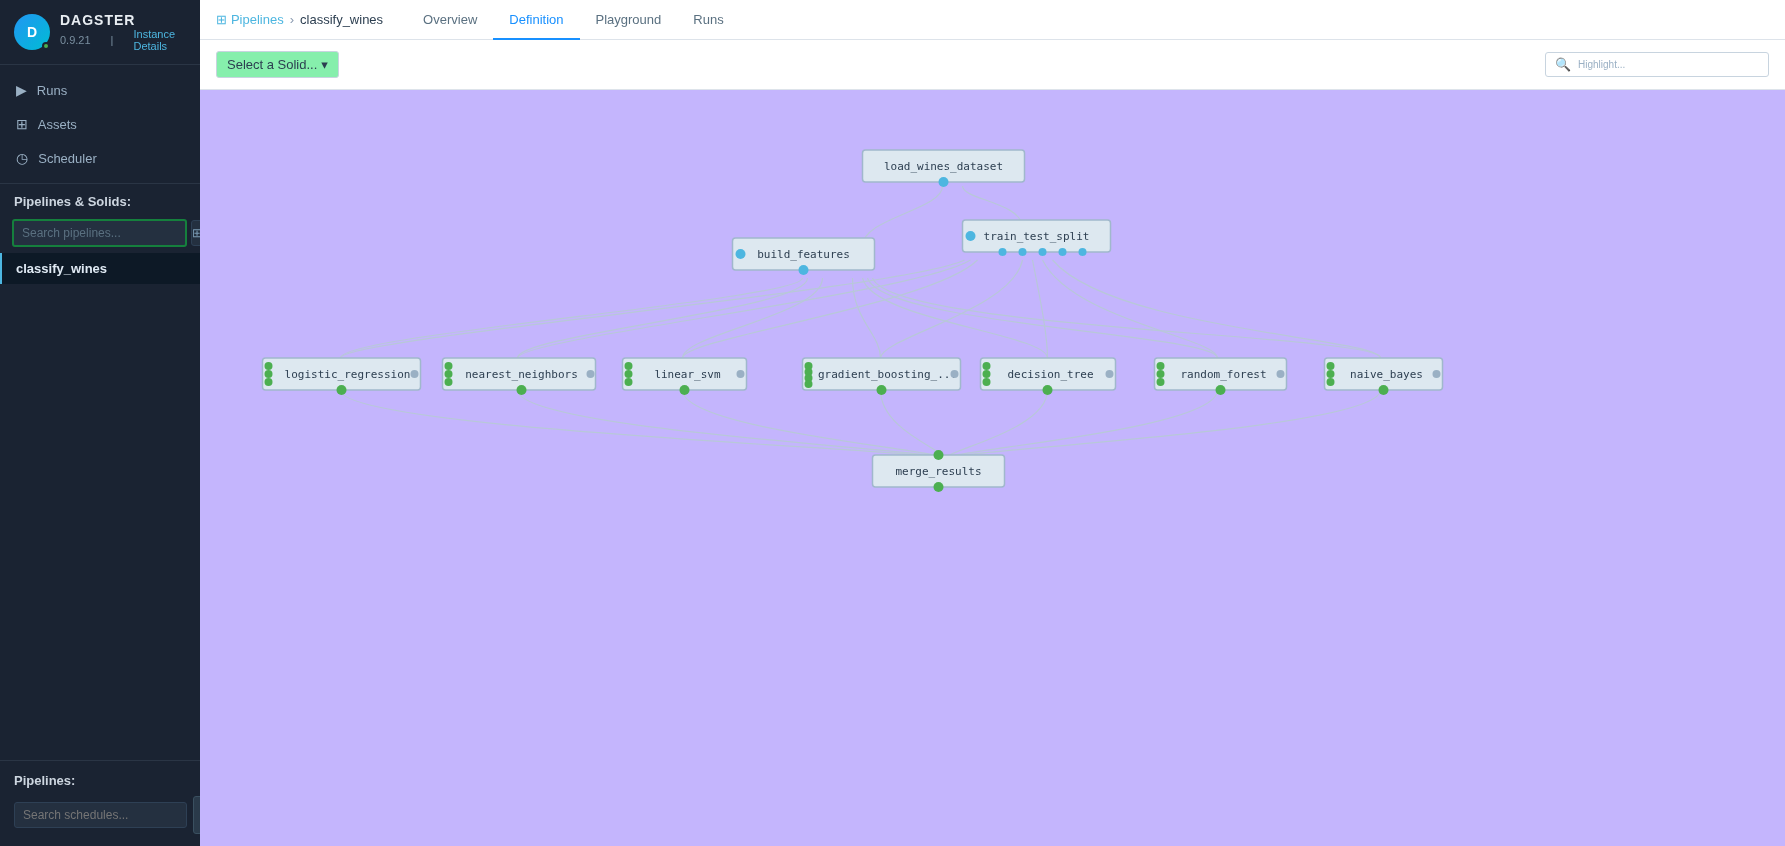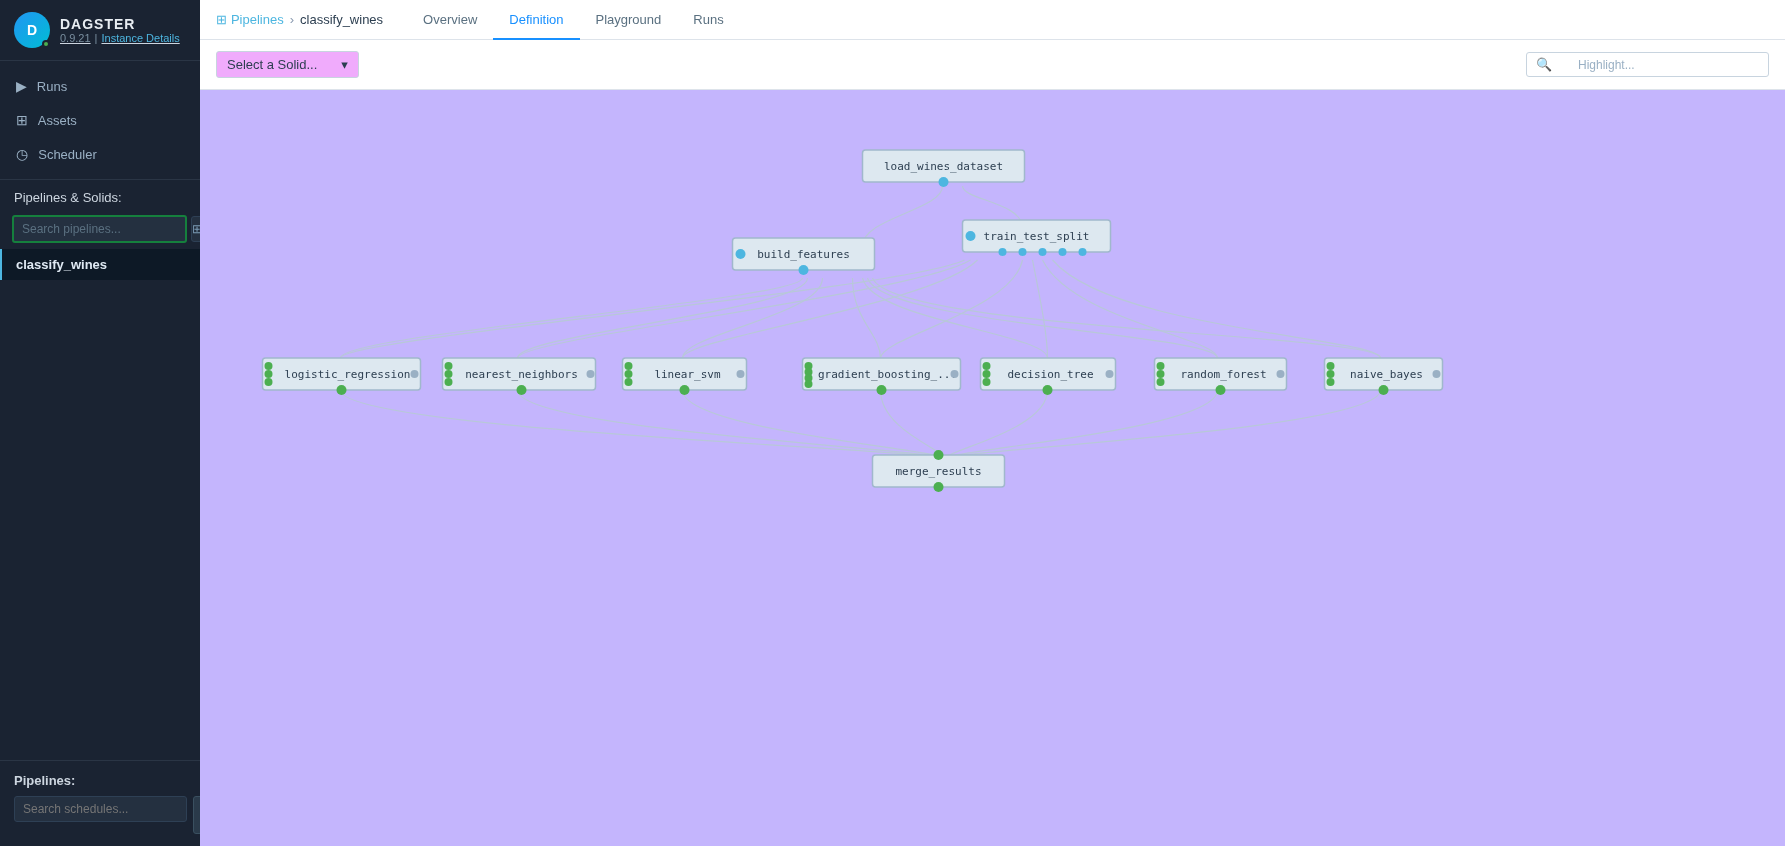--- a/index.html
+++ b/index.html
@@ -48,21 +48,21 @@
       display: flex; align-items: center; padding: 9px 16px; cursor: pointer;
       font-size: 13px; color: #9ab0c4;
     }
     .sidebar-nav-icon { margin-right: 10px; font-size: 14px; }
 
     .sidebar-section { padding: 10px 14px 4px; }
     .sidebar-section-label { font-size: 10px; color: #5a7080; text-transform: uppercase; letter-spacing: 1px; font-weight: 600; }
     .sidebar-repo-name { font-size: 11px; color: #7a9ab4; margin-top: 2px; }
     .sidebar-repo-row { display: flex; align-items: center; justify-content: space-between; }
 
-    .sidebar-heading { font-size: 13px; font-weight: 400; color: #cdd6e0; padding: 10px 14px 4px; }
+    .sidebar-heading { font-size: 13px; font-weight: 700; color: #cdd6e0; padding: 10px 14px 4px; }
 
     .search-row { display: flex; align-items: center; padding: 6px 12px; gap: 4px; }
     .search-input {
       flex: 1; background: #243040; border: 2px solid #15803d; border-radius: 3px;
       color: #9ab0c4; font-size: 12px; padding: 5px 8px; outline: none;
     }
     .search-input::placeholder { color: #5a7080; }
     .icon-btn {
       width: 26px; height: 26px; background: #243040; border: 1px solid #2e4055;
       border-radius: 3px; display: flex; align-items: center; justify-content: center;
@@ -70,21 +70,21 @@
     }
 
     .pipeline-item {
       padding: 8px 14px; font-size: 13px; font-weight: 600; color: #e0eaf4;
       background: #0d1926; cursor: pointer; border-left: 2px solid transparent;
     }
     .pipeline-item.active { border-left-color: #4db6e0; }
 
     .sidebar-bottom { margin-top: auto; border-top: 1px solid #2a3545; padding: 12px 14px; }
     .sidebar-schedules-label { font-size: 13px; font-weight: 600; color: #cdd6e0; margin-bottom: 8px; }
-    .schedules-row { display: flex; align-items: flex-start; gap: 6px; }
+    .schedules-row { display: flex; align-items: center; gap: 6px; }
     .schedule-search {
       flex: 1; background: #243040; border: 1px solid #2e4055; border-radius: 3px;
       color: #9ab0c4; font-size: 12px; padding: 5px 8px; outline: none;
     }
     .view-all-btn {
       display: flex; align-items: center; gap: 4px; background: #2a3a4a; border: 1px solid #3a5060;
       border-radius: 3px; color: #9ab0c4; font-size: 12px; padding: 4px 8px; cursor: pointer;
     }
 
     
@@ -107,31 +107,31 @@
       margin-bottom: -1px;
     }
     .tab.active { color: #1890ff; border-bottom-color: #1890ff; font-weight: 500; }
 
     .toolbar {
       background: #ffffff; border-bottom: 1px solid #dde3ea;
       display: flex; align-items: center; padding: 8px 16px; height: 50px;
       flex-shrink: 0; justify-content: space-between;
     }
     .select-solid-btn {
-      display: flex; align-items: center; gap: 24px; background: #f0abfc;
+      display: flex; align-items: center; gap: 4px; background: #86efac;
       border: 1px solid #c8d4df; border-radius: 3px; padding: 5px 10px;
       font-size: 13px; color: #2c3e50; cursor: pointer;
     }
 
     .highlight-search {
       display: flex; align-items: center; background: white;
       border: 1px solid #c8d4df; border-radius: 3px; padding: 4px 10px;
       gap: 6px; min-width: 220px;
     }
-    .highlight-input { border: none; outline: none; font-size: 12px; color: #8b5cf6; background: transparent; width: 180px; margin-left: 19px; }
+    .highlight-input { border: none; outline: none; font-size: 10px; color: #8b5cf6; background: transparent; width: 180px; }
     .highlight-input::placeholder { color: #9ab0c4; }
 
     
     .dag-canvas {
       flex: 1; overflow: hidden; position: relative; background: #c4b5fd;
     }
 
     svg.dag-svg { width: 100%; height: 100%; }
 
     
@@ -148,21 +148,21 @@
 </head>
 <body>
 
 <div class="sidebar">
   <div class="sidebar-logo">
     <div class="logo-circle">
       D<div class="logo-dot"></div>
     </div>
     <div class="sidebar-brand">
       <div class="sidebar-brand-name">DAGSTER</div>
-      <div style="display:flex;align-items:center;gap:4px;text-decoration:underline;">
+      <div style="display:flex;align-items:center;gap:20px;">
         <span class="sidebar-brand-version">0.9.21</span>
         <span class="sidebar-brand-version"> | </span>
         <a class="sidebar-brand-link">Instance Details</a>
       </div>
     </div>
   </div>
 
   <div class="sidebar-nav">
     <div class="sidebar-nav-item">
       <span class="sidebar-nav-icon">▶</span>

